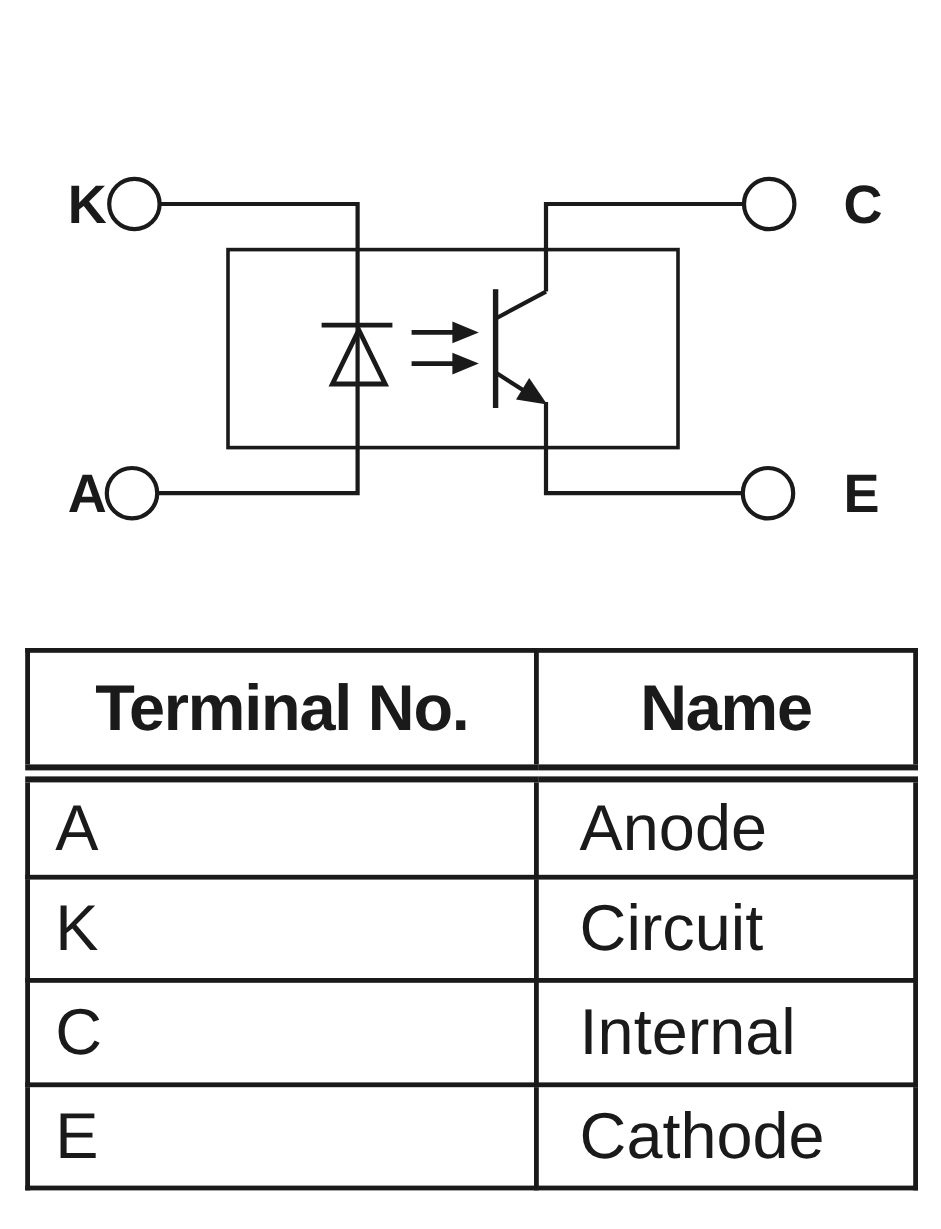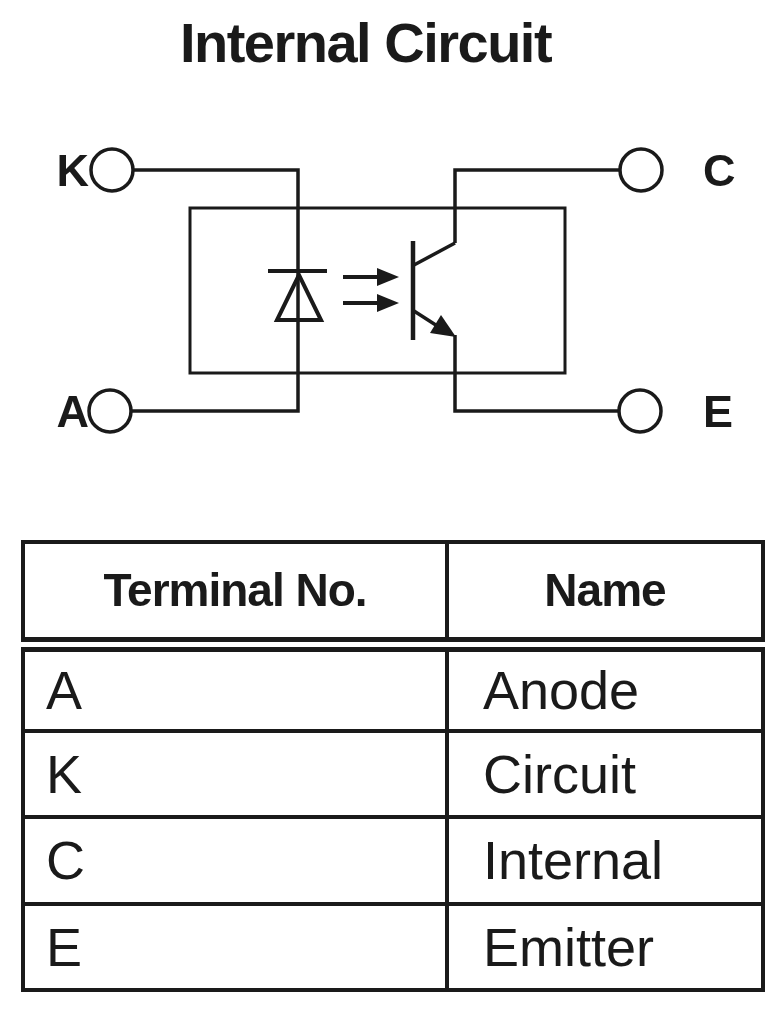--- a/index.html
+++ b/index.html
@@ -47,40 +47,39 @@
   }
   .terminal-table th, .terminal-table td {
     border: 4px solid #1a1a1a;
     vertical-align: middle;
     white-space: nowrap;
     overflow: hidden;
   }
   .terminal-table thead th {
     height: 102px;
     border-bottom: 15px double #1a1a1a;
-    font-size: 46px;
+    font-size: 54px;
     font-weight: bold;
     text-align: center;
     letter-spacing: -1px;
   }
   .terminal-table tbody td {
     height: 82px;
     font-size: 54px;
     font-weight: normal;
     text-align: left;
   }
   .terminal-cell { padding-left: 21px; }
   .name-cell { padding-left: 34px; }
 </style>
 </head>
 <body>
 
 <div class="page">
 
-  <h1 class="diagram-title">Internal Circuit</h1>
 
   <svg class="circuit-svg" viewBox="0 0 784 470" xmlns="http://www.w3.org/2000/svg">
 
     <path d="M133,170 H298 V411 H131" fill="none" stroke="#1a1a1a" stroke-width="3.5"></path>
     <path d="M620,170 H455 V243" fill="none" stroke="#1a1a1a" stroke-width="3.5"></path>
     <path d="M455,335 V411 H619" fill="none" stroke="#1a1a1a" stroke-width="3.5"></path>
 
     <rect x="190" y="208" width="375" height="165" fill="none" stroke="#1a1a1a" stroke-width="3"></rect>
 
     <g>
@@ -132,18 +131,18 @@
       <tr>
         <td class="terminal-cell">K</td>
         <td class="name-cell">Circuit</td>
       </tr>
       <tr>
         <td class="terminal-cell">C</td>
         <td class="name-cell">Internal</td>
       </tr>
       <tr>
         <td class="terminal-cell">E</td>
-        <td class="name-cell">Emitter</td>
+        <td class="name-cell">Cathode</td>
       </tr>
     </tbody>
   </table>
 
 </div>
 
 </body></html>

